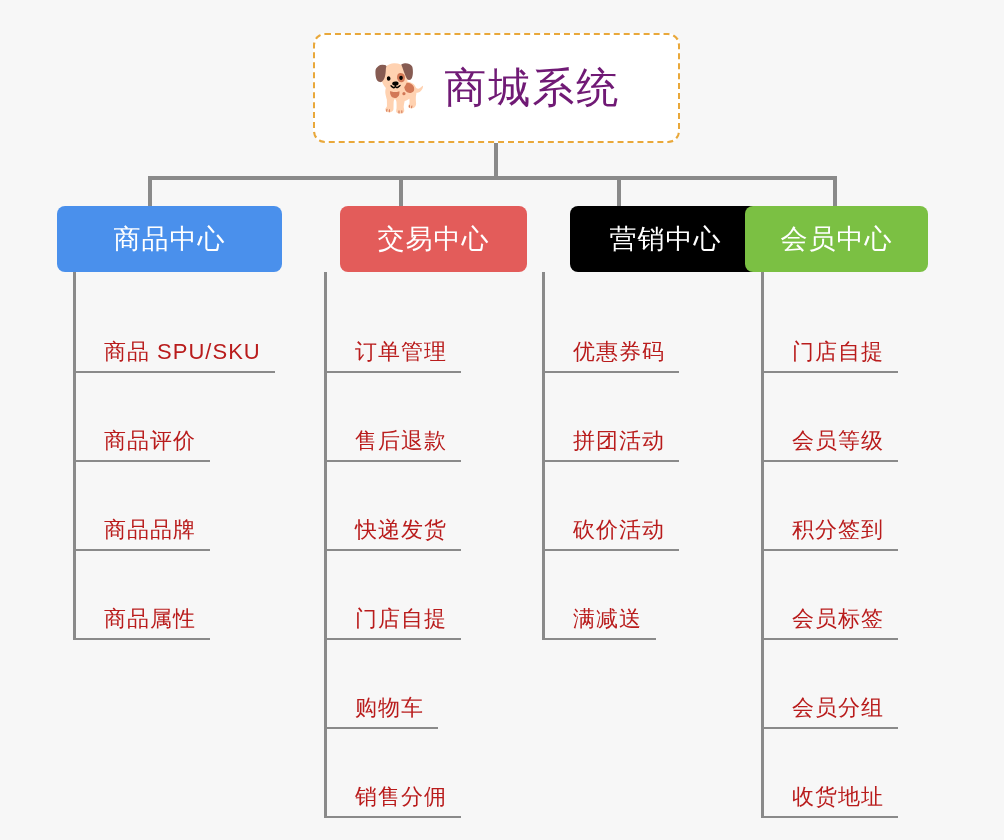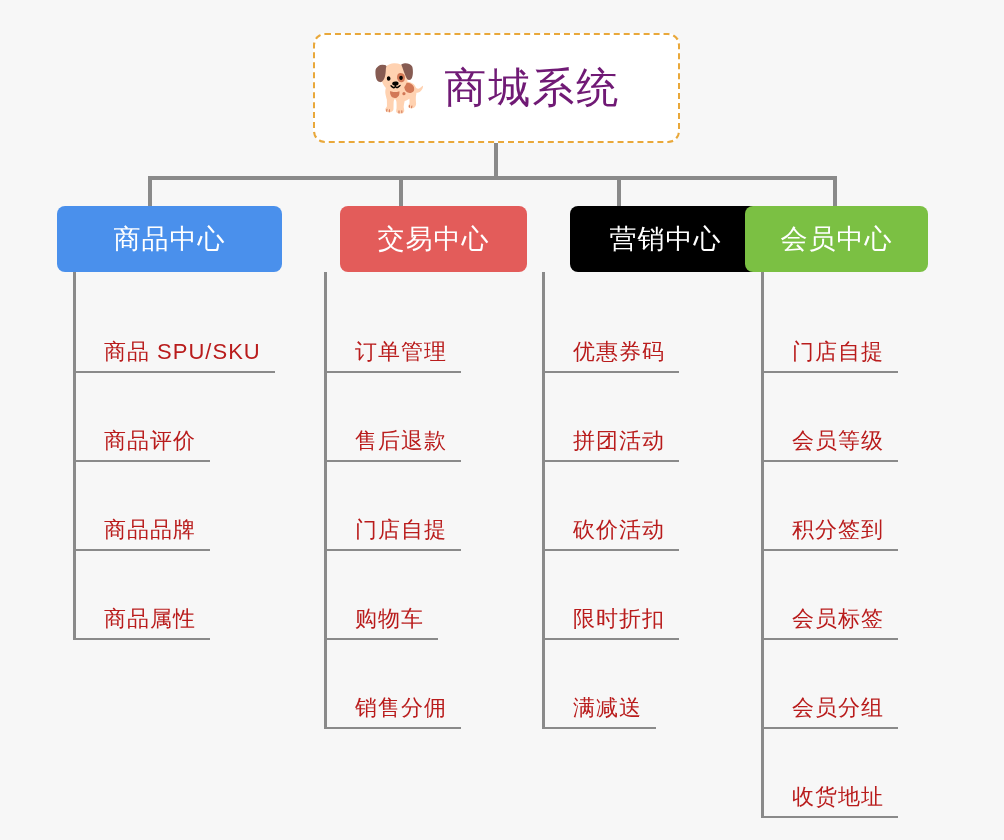--- a/index.html
+++ b/index.html
@@ -166,20 +166,23 @@
   <div class="branch b2">
     <div class="cat-box">交易中心</div>
     <div class="leaf-list">
       <div class="leaf">
           <span class="leaf-inner">订单管理</span>
         </div>
       <div class="leaf">
           <span class="leaf-inner">售后退款</span>
         </div>
       <div class="leaf">
+          <span class="leaf-inner">快递发货</span>
+        </div>
+      <div class="leaf">
           <span class="leaf-inner">门店自提</span>
         </div>
       <div class="leaf">
           <span class="leaf-inner">购物车</span>
         </div>
       <div class="leaf">
           <span class="leaf-inner">销售分佣</span>
         </div>
     </div>
   </div>
@@ -190,23 +193,20 @@
       <div class="leaf">
           <span class="leaf-inner">优惠券码</span>
         </div>
       <div class="leaf">
           <span class="leaf-inner">拼团活动</span>
         </div>
       <div class="leaf">
           <span class="leaf-inner">砍价活动</span>
         </div>
       <div class="leaf">
-          <span class="leaf-inner">限时折扣</span>
-        </div>
-      <div class="leaf">
           <span class="leaf-inner">满减送</span>
         </div>
     </div>
   </div>
 
   <div class="branch b4">
     <div class="cat-box">会员中心</div>
     <div class="leaf-list">
       <div class="leaf">
           <span class="leaf-inner">门店自提</span>

